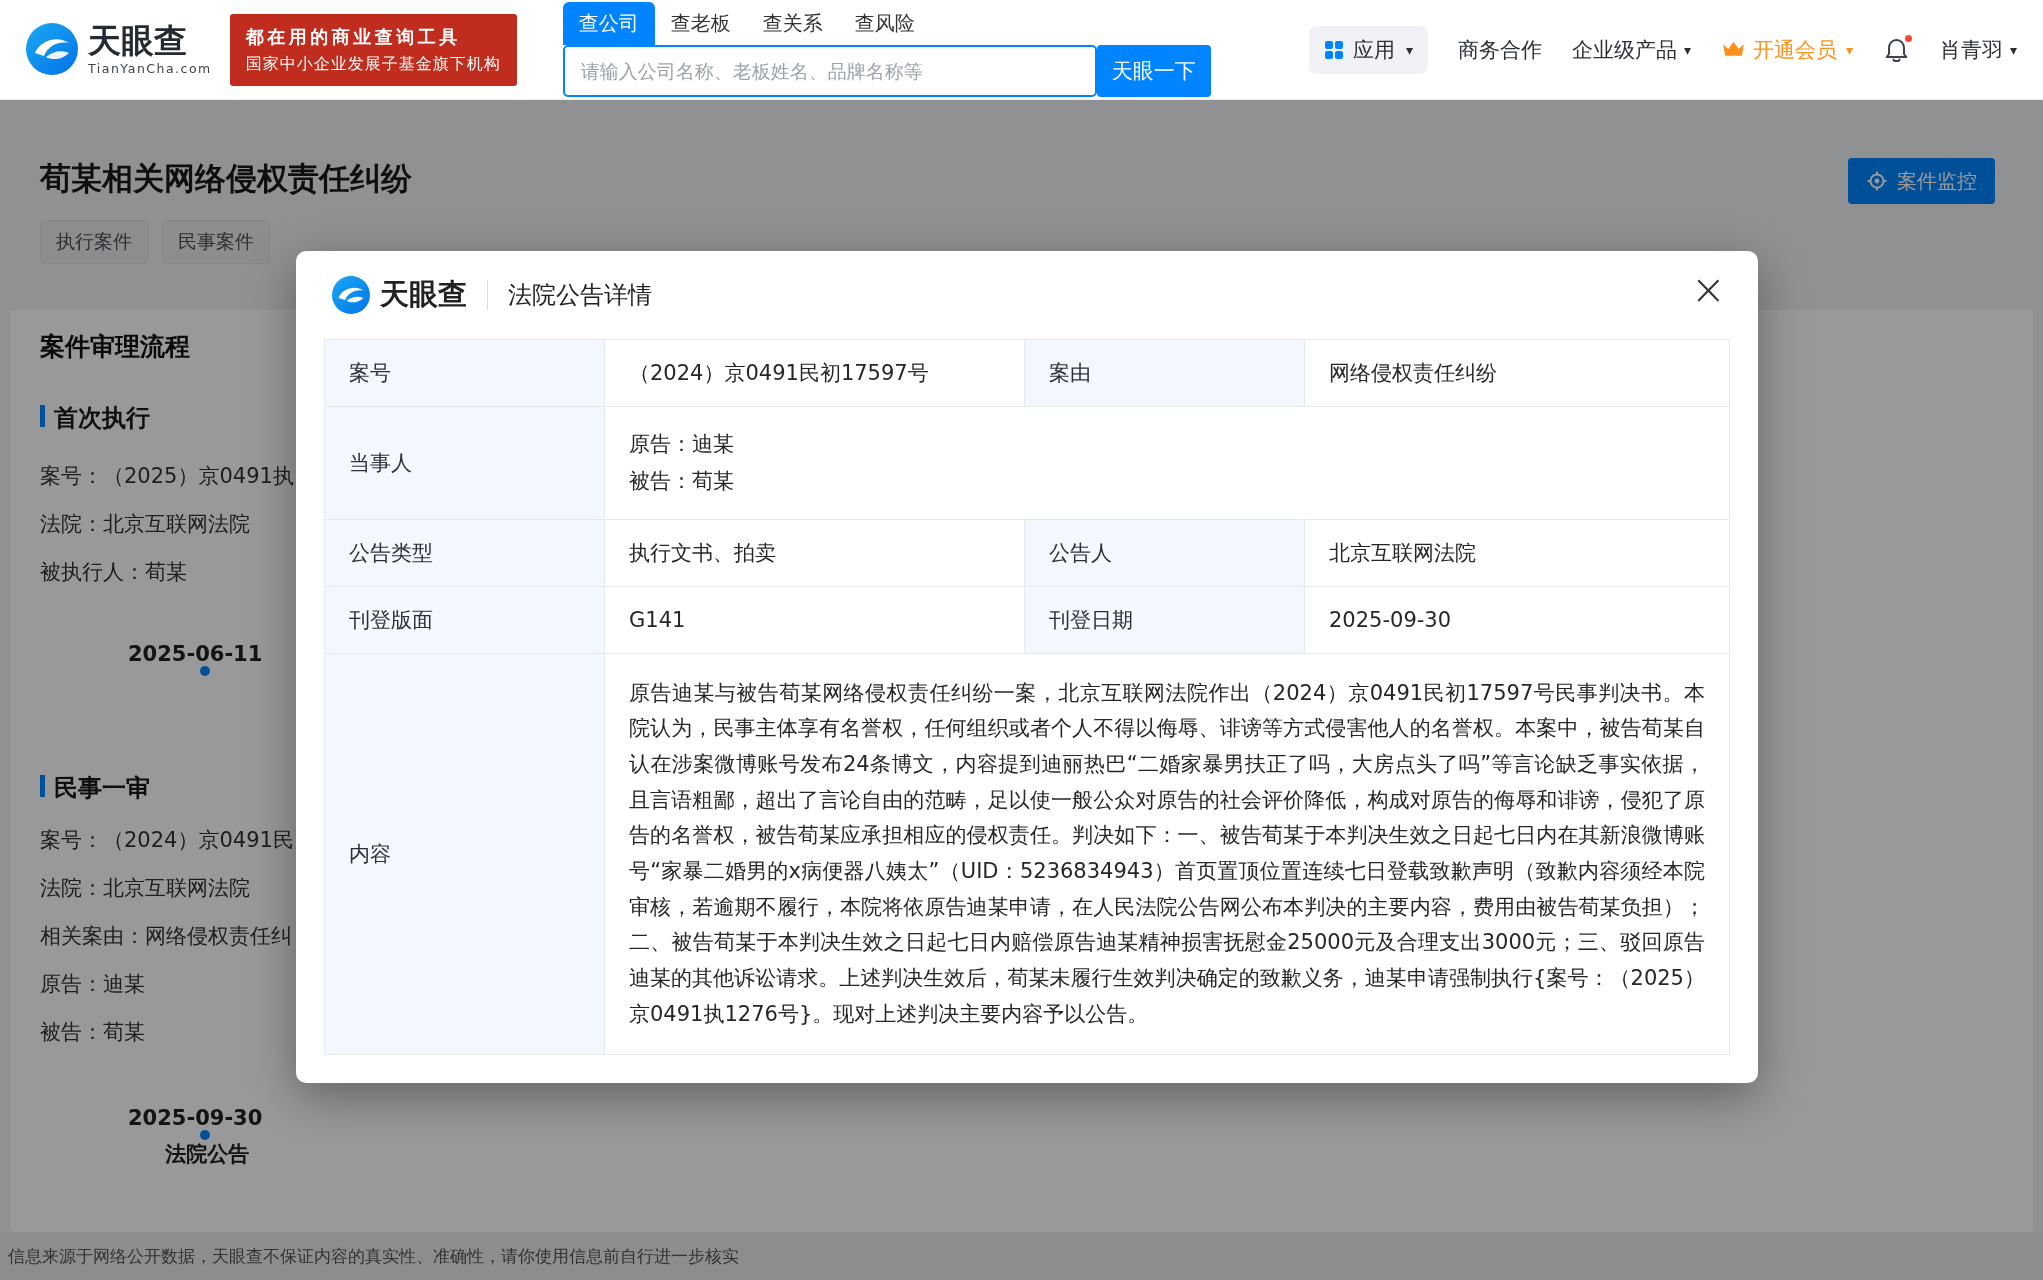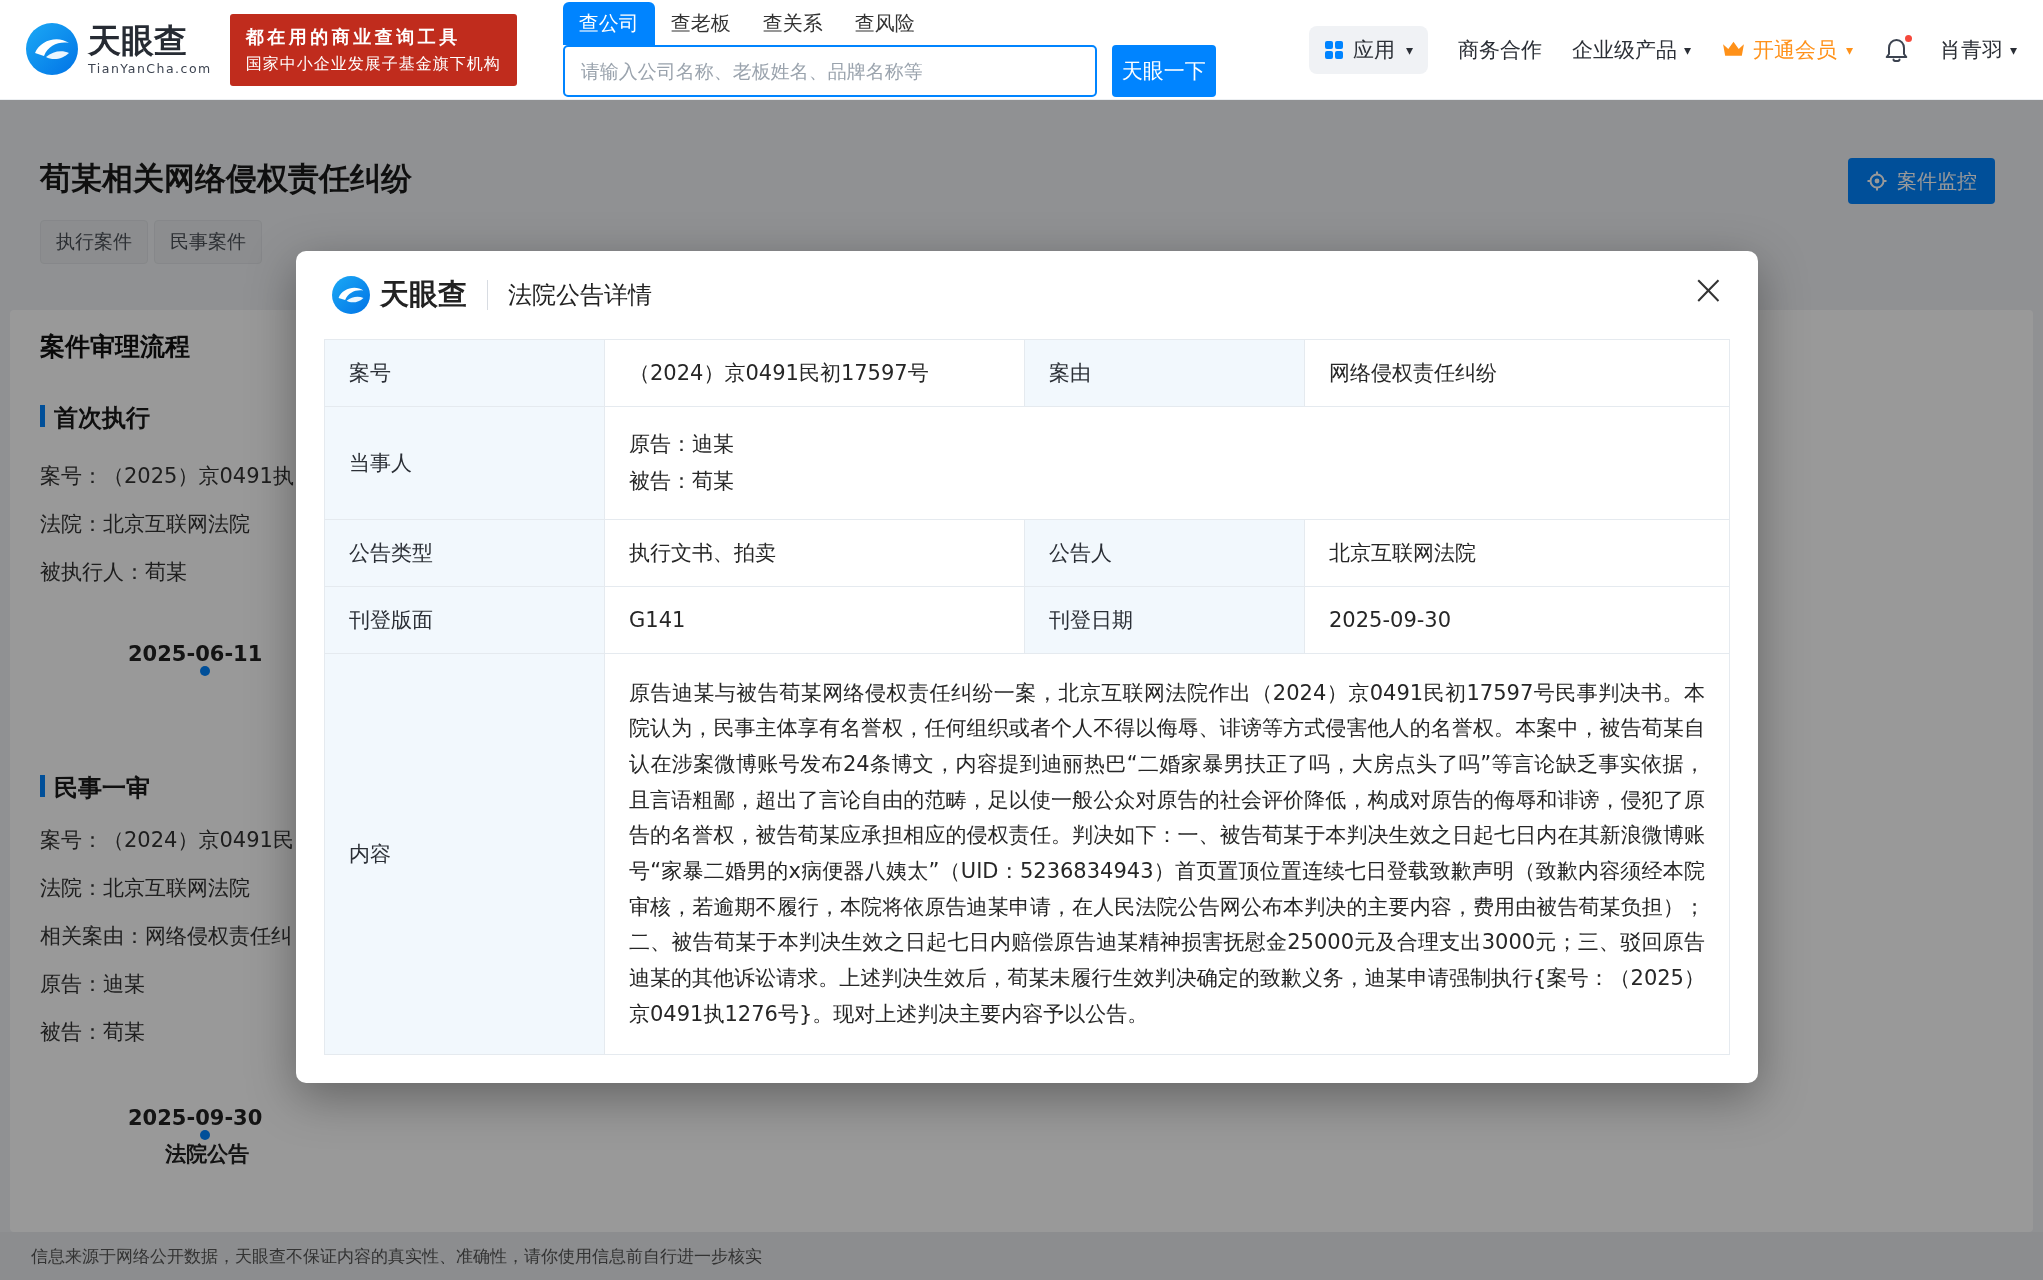--- a/index.html
+++ b/index.html
@@ -21,38 +21,38 @@
 
   .search-block { margin-left:46px; display:flex; flex-direction:column; }
   .tabs { display:flex; align-items:flex-end; }
   .tab { padding:8px 16px; font-size:20px; color:#333; cursor:pointer; }
   .tab.active { background:#0084ff; color:#fff; border-radius:6px 6px 0 0; }
   .search-row { display:flex; align-items:center; }
   .search-input { width:534px; height:52px; border:2px solid #0084ff; border-radius:5px;
                   padding:0 16px; font-size:19px; color:#333; outline:none;
                   font-family:"DejaVu Sans","Liberation Sans",sans-serif; }
   .search-input::placeholder { color:#9aa3ad; }
-  .search-btn { width:104px; height:52px; margin-left:15px; background:#0084ff; color:#fff;
+  .search-btn { width:114px; height:52px; margin-left:0; background:#0084ff; color:#fff;
                 border:none; border-radius:4px; font-size:21px; cursor:pointer;
                 font-family:"DejaVu Sans","Liberation Sans",sans-serif; }
 
   .menu { margin-left:auto; display:flex; align-items:center; gap:30px; font-size:21px; color:#2b2f36; white-space:nowrap; }
   .menu-apps { display:flex; align-items:center; gap:9px; background:#f0f2f5; border-radius:8px;
                padding:10px 15px; cursor:pointer; }
   .menu-item { cursor:pointer; display:flex; align-items:center; gap:5px; }
   .menu-vip { color:#ff9119; display:flex; align-items:center; gap:7px; cursor:pointer; }
   .bell { position:relative; cursor:pointer; display:flex; }
   .bell-badge { position:absolute; top:-3px; right:-4px; width:11px; height:11px; border-radius:50%;
                 background:#f5483b; border:2px solid #fff; }
   .caret { font-size:14px; line-height:1; margin-left:2px; }
 
   
   .page-bg { position:absolute; top:100px; left:0; right:0; bottom:0; background:#f0f2f5; z-index:1; }
   .page-title { position:absolute; top:58px; left:40px; font-size:31px; font-weight:bold; color:#1a1a1a; }
-  .tags { position:absolute; top:120px; left:40px; display:flex; gap:6px; }
+  .tags { position:absolute; top:120px; left:40px; display:flex; gap:14px; }
   .tag { background:#e9ebee; border:1px solid #dfe2e6; color:#4a4f56; font-size:19px;
          padding:8px 15px; border-radius:4px; }
   .monitor-btn { position:absolute; top:58px; right:48px; height:46px; background:#0084ff; color:#fff;
                  border:none; border-radius:4px; display:flex; align-items:center; gap:9px;
                  padding:0 18px; font-size:20px; cursor:pointer;
                  font-family:"DejaVu Sans","Liberation Sans",sans-serif; }
 
   .card { position:absolute; top:210px; left:10px; right:10px; height:922px; background:#fff; border-radius:4px; }
   .card-title { position:absolute; top:20px; left:30px; font-size:25px; font-weight:bold; color:#111; }
   .stage { position:absolute; left:30px; font-size:24px; font-weight:bold; color:#1a1a1a;
@@ -62,21 +62,21 @@
   .crow { position:absolute; left:30px; font-size:21px; color:#333; white-space:nowrap; }
   .r10 { top:152px; } .r11 { top:200px; } .r12 { top:248px; }
   .r20 { top:516px; } .r21 { top:564px; } .r22 { top:612px; } .r23 { top:660px; } .r24 { top:708px; }
   .date-row { position:absolute; left:118px; display:flex; align-items:center; white-space:nowrap;flex-direction:column; }
   .date-row-1 { top:332px; } .date-row-2 { top:796px; }
   .date-text { font-size:21px; font-weight:bold; color:#222; }
   .timeline-dot { width:10px; height:10px; border-radius:50%; background:#0084ff; margin-left:20px; }
   .event-text { font-size:21px; font-weight:bold; color:#222; margin-left:24px; }
 
   .footer { position:absolute; left:0; right:0; bottom:0; height:48px; background:#e9ebee; z-index:2;
-            display:flex; align-items:center; padding-left:31px; font-size:17px; color:#555; }
+            display:flex; align-items:center; padding-left:8px; font-size:17px; color:#555; }
 
   
   .overlay { position:absolute; top:100px; left:0; right:0; bottom:0; background:rgba(0,0,0,0.40); z-index:50; }
   .modal { position:absolute; left:296px; top:251px; width:1462px; background:#fff; border-radius:10px;
            z-index:100; box-shadow:0 14px 48px rgba(0,0,0,0.35); padding:0 28px 28px; }
   .modal-header { height:88px; display:flex; align-items:center; position:relative; padding:0 8px; }
   .modal-brand { font-size:29px; font-weight:bold; color:#222; margin-left:10px; }
   .mh-divider { width:1px; height:30px; background:#d8dce2; margin:0 20px; }
   .modal-title { font-size:24px; color:#222; }
   .modal-close { position:absolute; right:4px; top:18px; font-size:42px; font-weight:300; color:#333;

